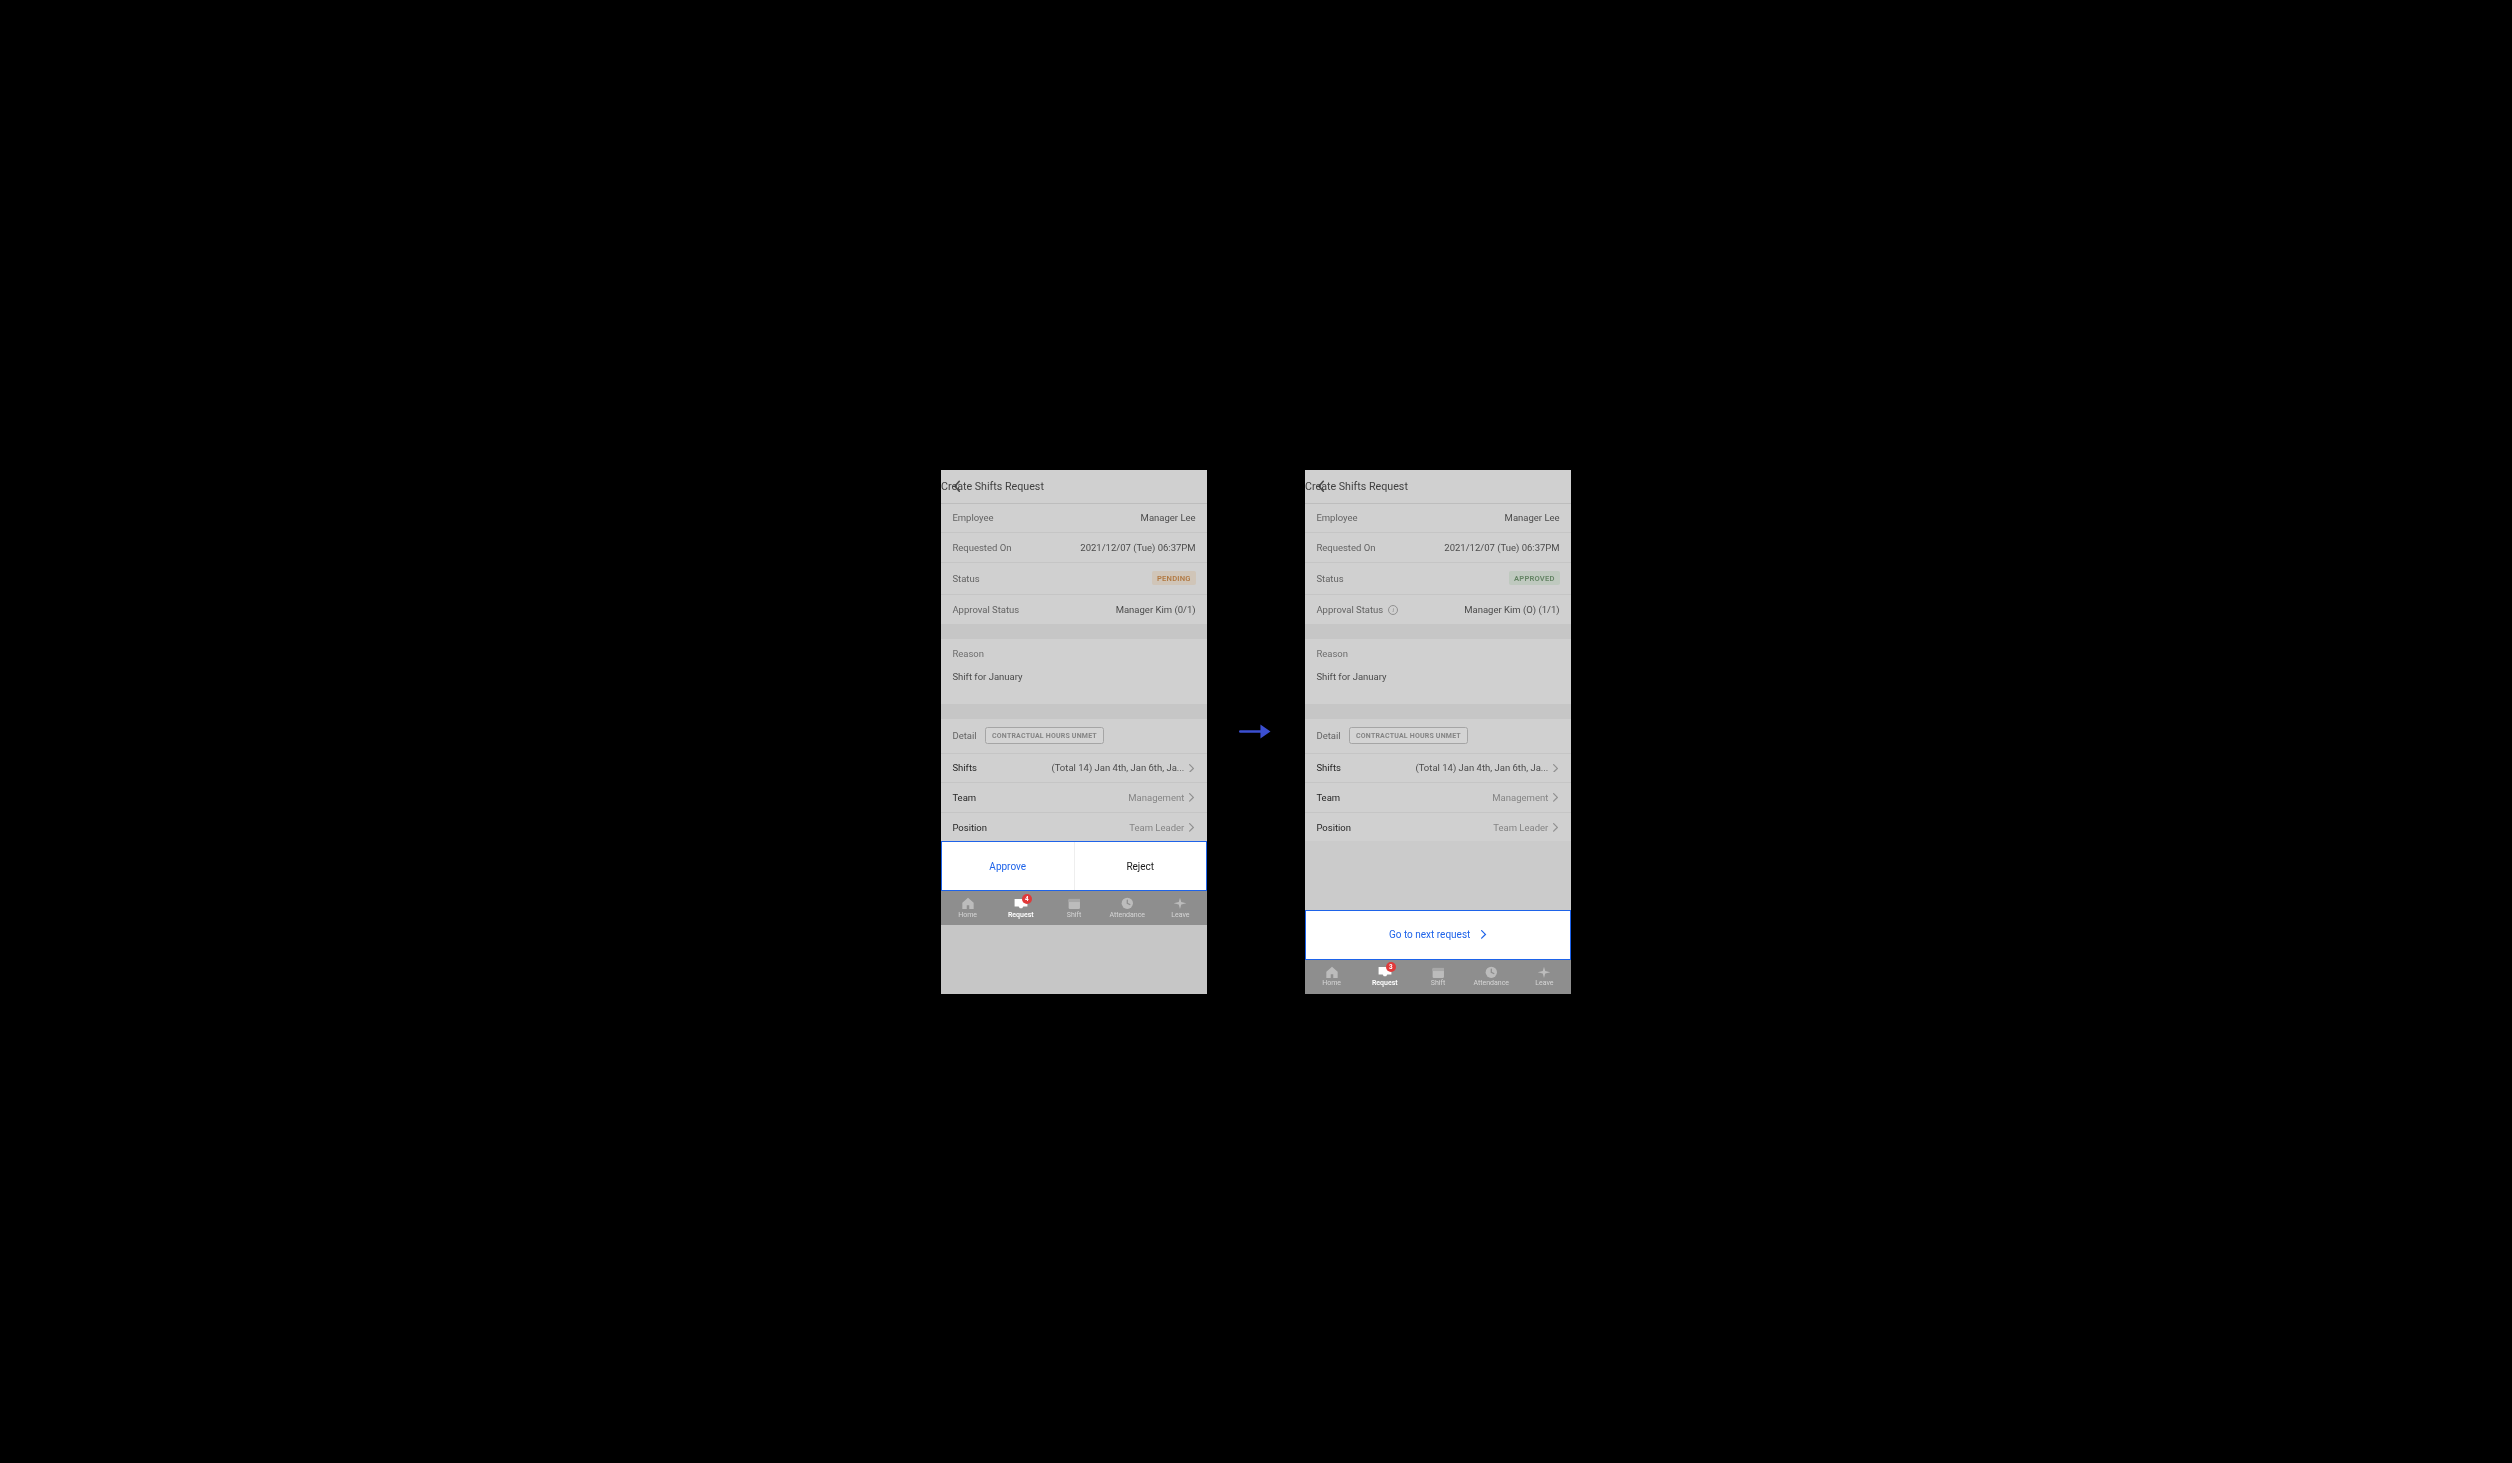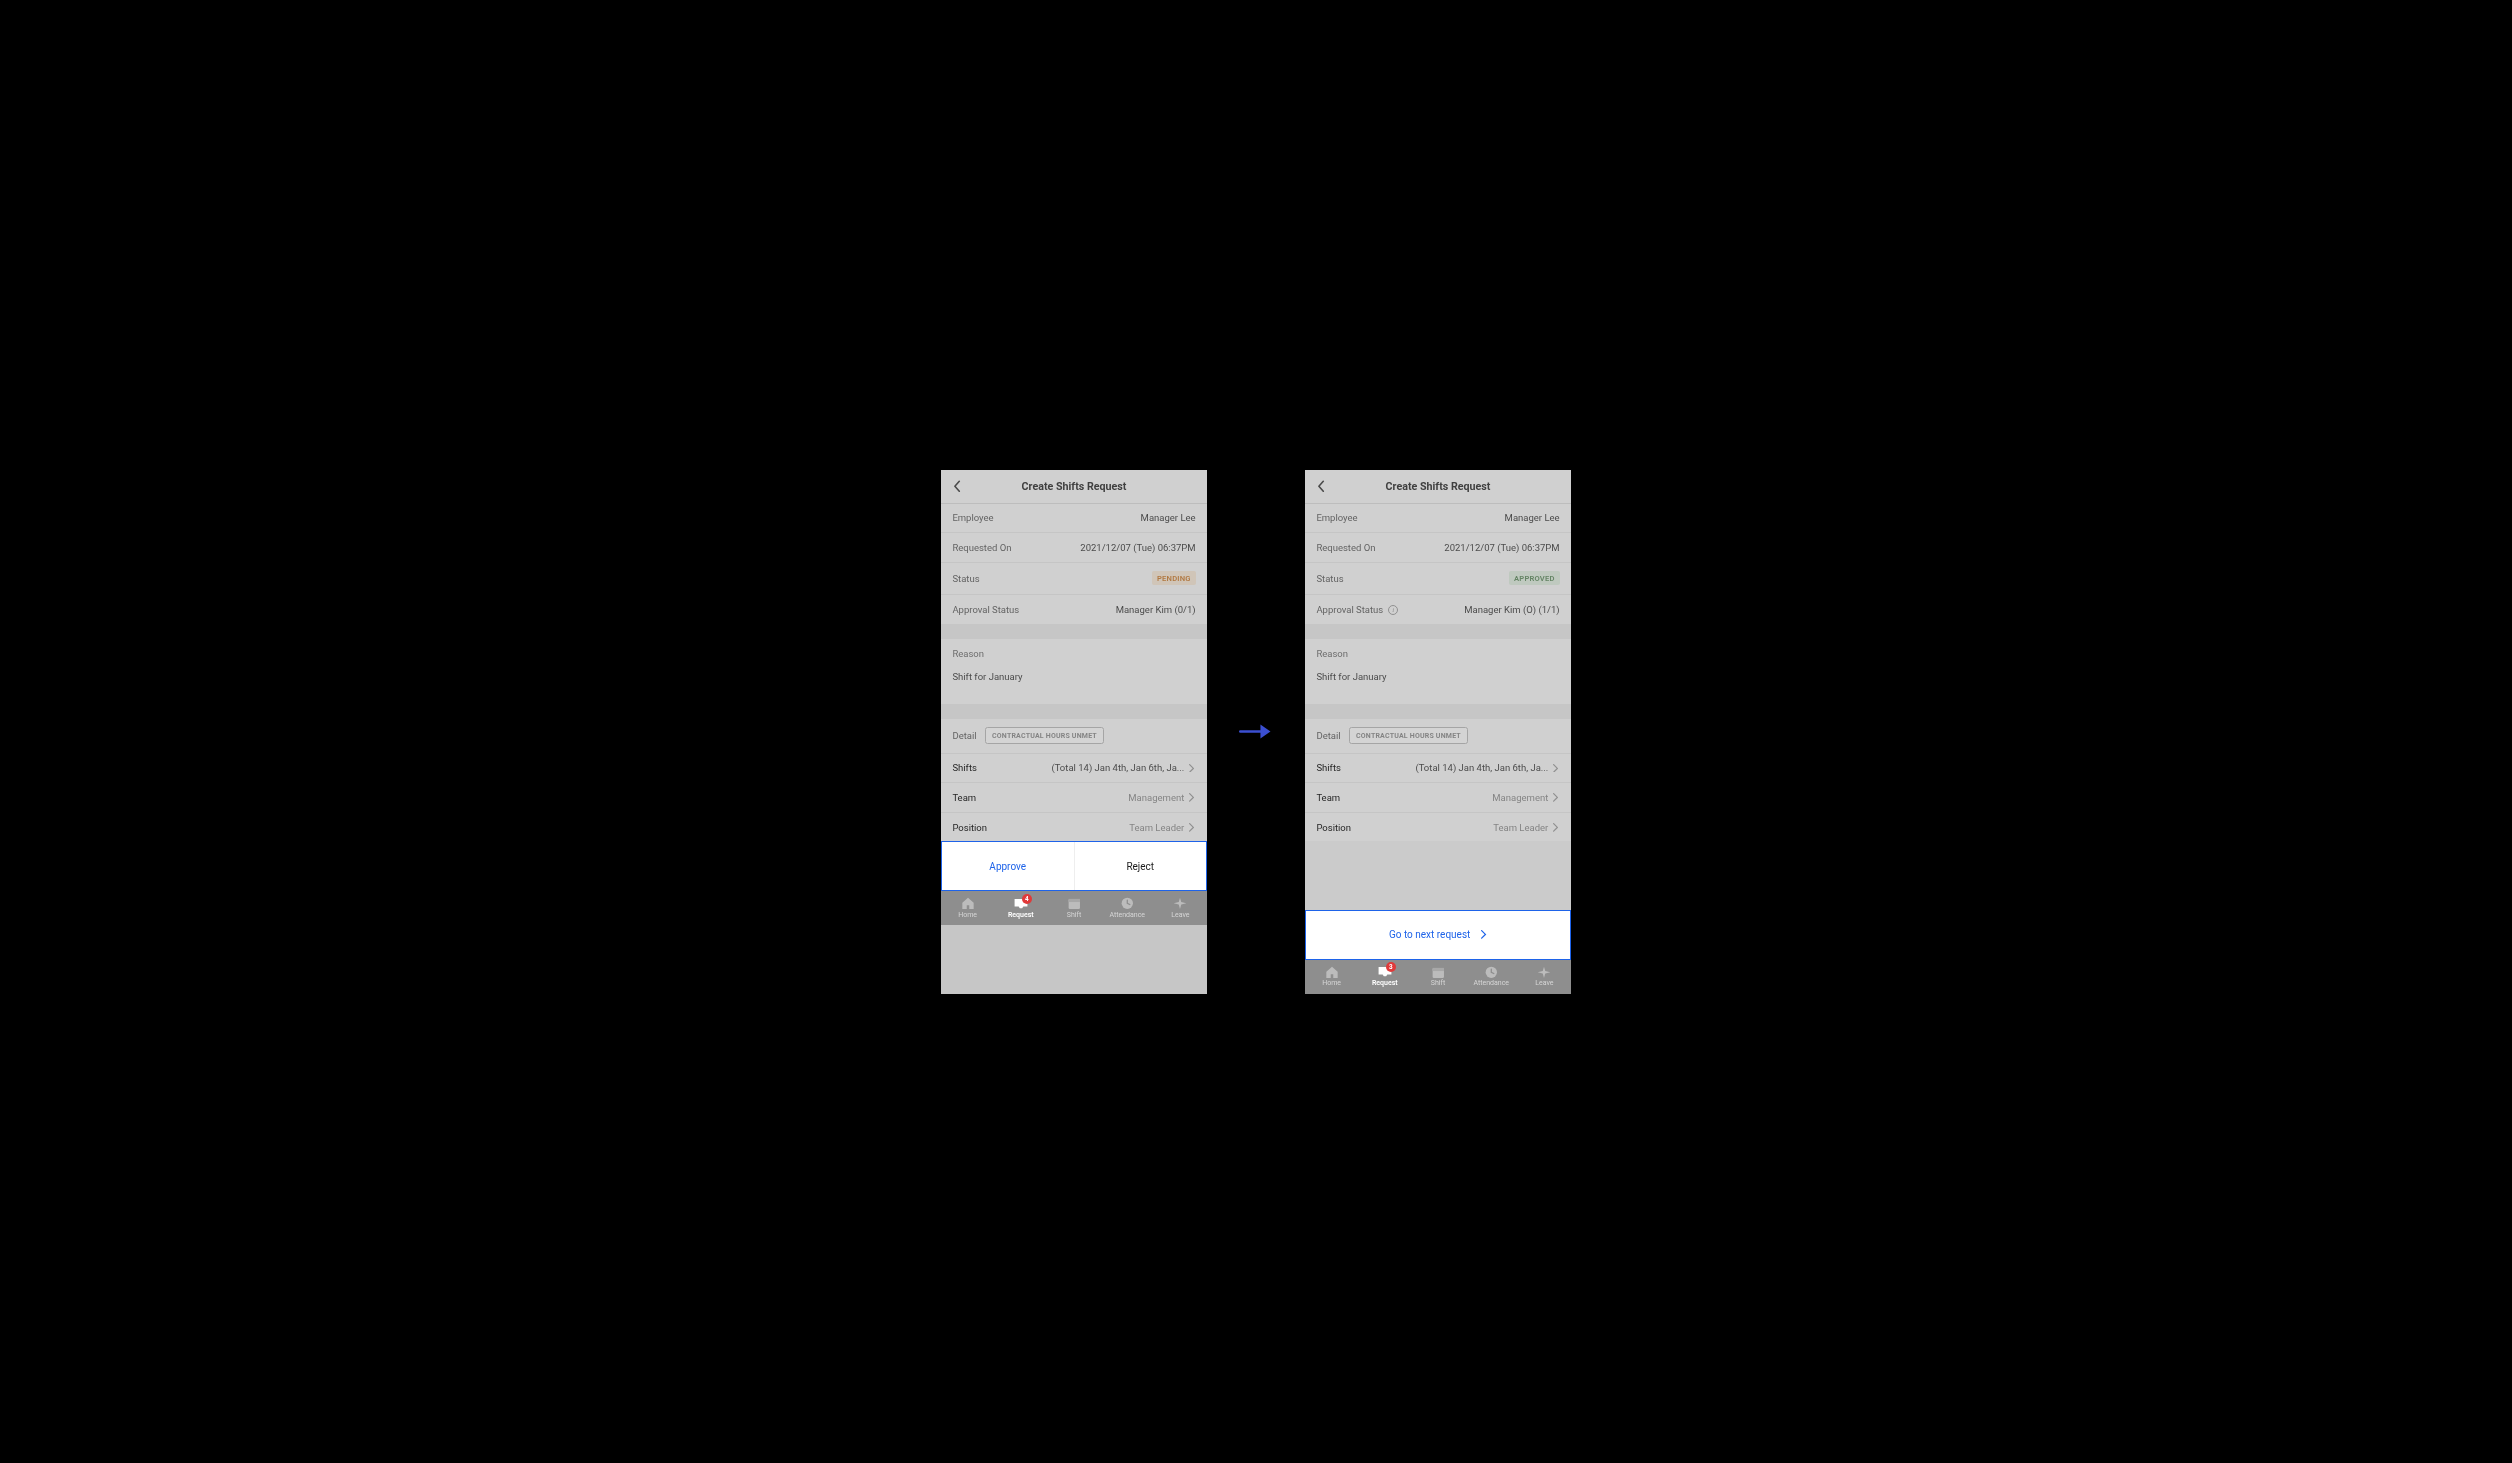--- a/index.html
+++ b/index.html
@@ -37,22 +37,21 @@
     padding: 0 7.6px;
     position: relative;
   }
   .back-btn {
     width: 17.7px; height: 17.7px;
     display: flex; align-items: center; justify-content: center;
     cursor: pointer;
   }
   .header-title {
     position: absolute; left: 0; right: 0;
-    text-align: center;
-    font-size: 10.7px; font-weight: 700; color: #2b2b2b;
+    font-size: 10.7px; font-weight: 400; color: #2b2b2b;
     pointer-events: none;
   }
   
   .section {
     background: #f3f3f3;
   }
   .row {
     display: flex; align-items: center; justify-content: space-between;
     padding: 8.8px 11.4px;
     font-size: 9.5px;

